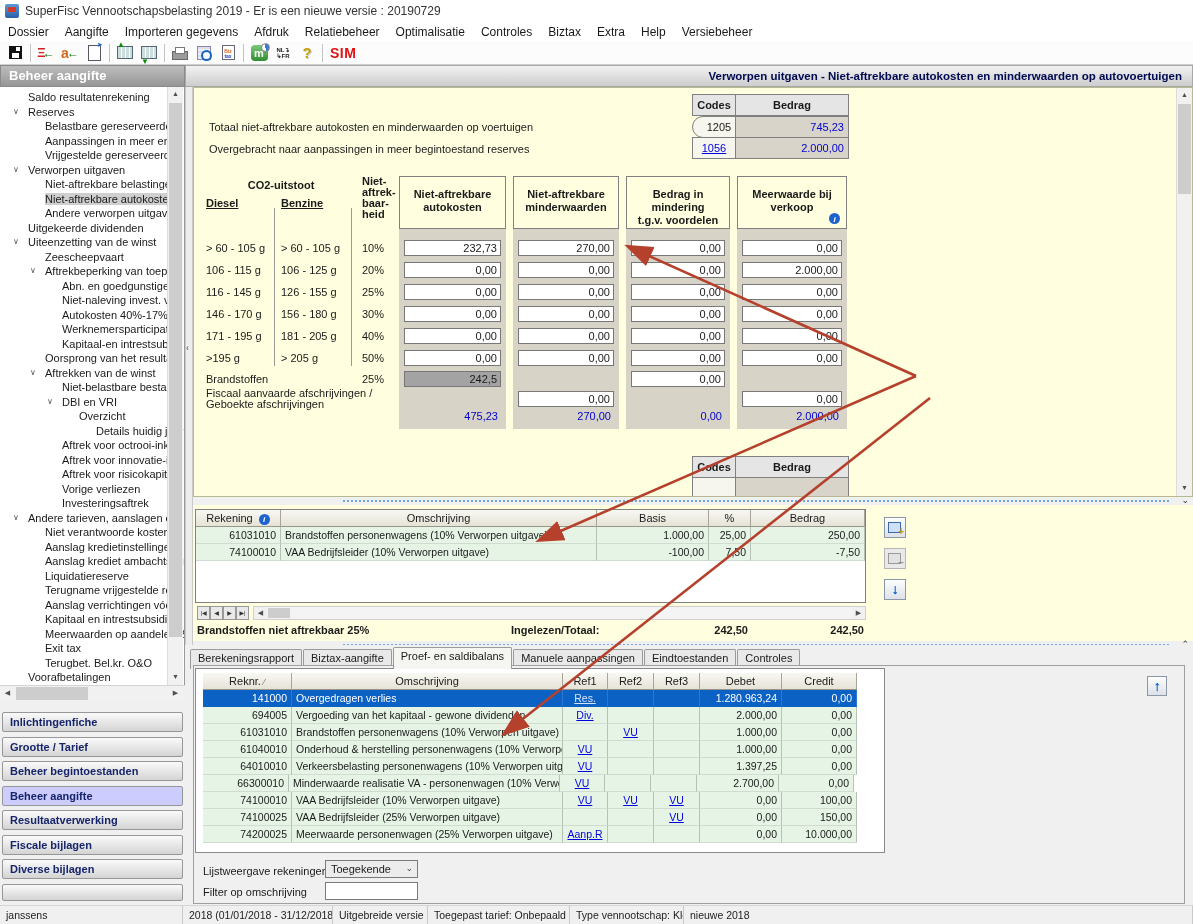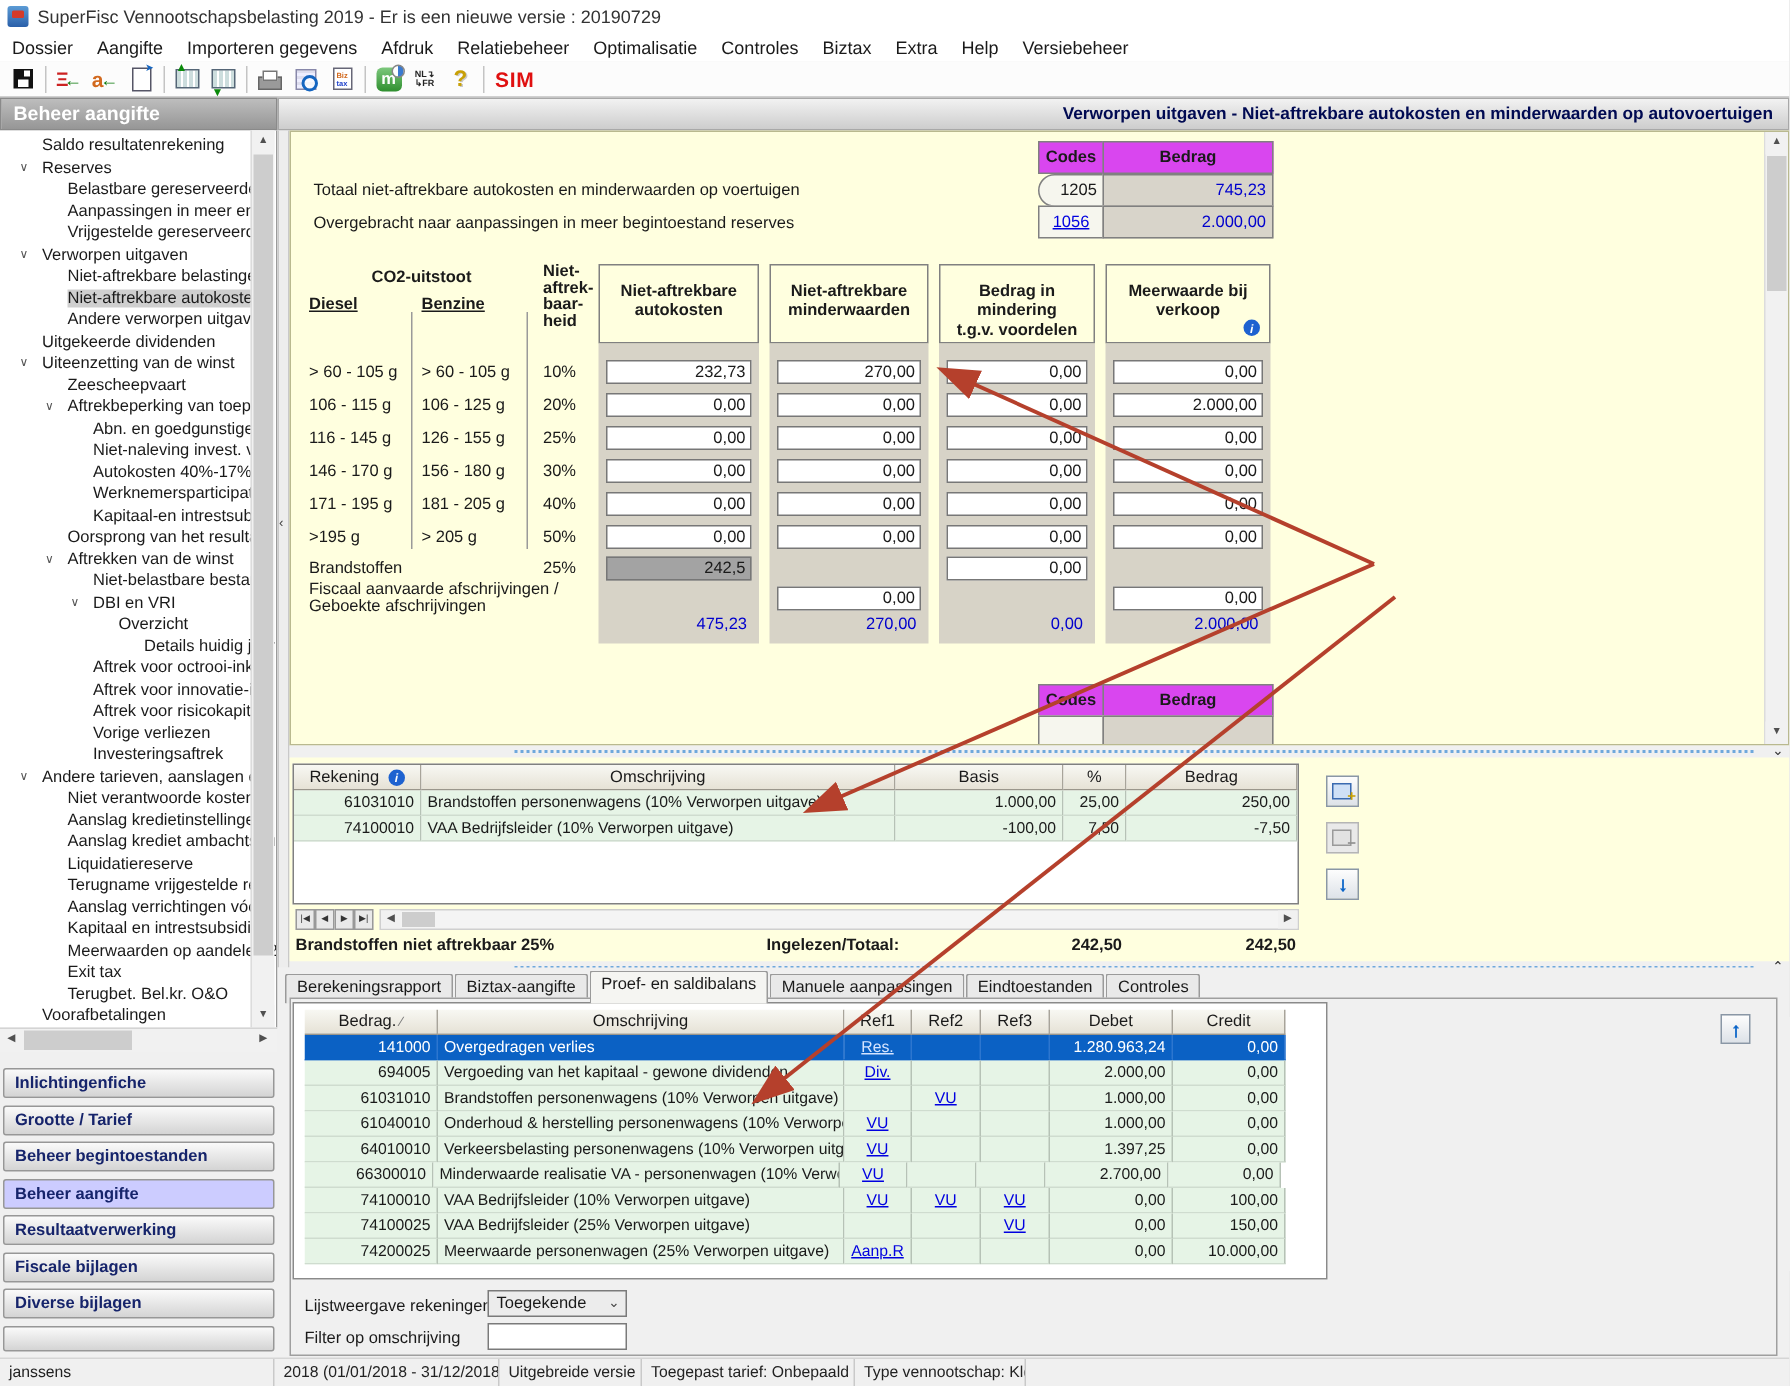--- a/index.html
+++ b/index.html
@@ -65,21 +65,21 @@
   .hsplit .dots{position:absolute;left:150px;right:24px;top:3px;border-top:2px dotted #6fa8dc}
   .hsplit .chev{position:absolute;right:4px;top:-2px;font-size:9px;color:#333}
   #mid-panel{left:193px;top:505px;width:1000px;height:136px}
   #bottom-panel{position:absolute;left:185px;top:645px;width:1008px;height:260px;background:#f0f0f0}
   .lbl{position:absolute;font-size:11px;white-space:nowrap}
   .bold{font-weight:bold}
   .link{color:#0000e0;text-decoration:underline;cursor:pointer}
 
   
   .cell{position:absolute;border:1px solid #808080;box-sizing:border-box;font-size:11px;overflow:hidden}
-  .cell.hdr{background:#d946ef;font-weight:bold;text-align:center;padding-top:4px}
+  .cell.hdr{background:#e5e5e5;font-weight:bold;text-align:center;padding-top:4px}
   .cell.code{background:#f6f6ee;text-align:center;padding-top:4px}
   .cell.amt{background:#d8d4ca;text-align:right;padding:4px 4px 0 0;color:#0000cd}
 
   
   .co2-colhead{position:absolute;border:1px solid #808080;background:#ffffdf;box-sizing:border-box;font-weight:bold;text-align:center;font-size:11px;padding-top:11px}
   .co2-colhead span{display:block;line-height:13px}
   .co2-body{position:absolute;background:#d7d3c7}
   .co2-input{position:absolute;height:16px;background:#fff;border:1px solid #777;box-sizing:border-box;font-size:11px;text-align:right;padding:1px 3px 0 0}
   .co2-input.green{background:#a3a3a3}
   .co2-total{position:absolute;font-size:11px;color:#0000cd;text-align:right}
@@ -427,21 +427,21 @@
       <span class="dots"></span>
       <span class="chev">⌃</span>
     </div>
 
   <div id="bottom-panel">
     <div id="tabs" style="position:absolute;left:5px;top:2px;height:20px"><div class="tab">Berekeningsrapport</div><div class="tab">Biztax-aangifte</div><div class="tab active">Proef- en saldibalans</div><div class="tab">Manuele aanpassingen</div><div class="tab">Eindtoestanden</div><div class="tab">Controles</div></div>
     <div class="bp-box"></div>
     <div class="grid-wrap">
       <div id="bgrid" class="gtable" style="left:7px;top:4px;width:656px;border:none">
           <div class="grow ghead">
-            <div class="gcell" style="width: 89px;"><span>Bedrag.</span><span style="color: rgb(119, 119, 119); font-size: 9px;"> ∕</span></div>
+            <div class="gcell" style="width: 89px;"><span>Reknr.</span><span style="color: rgb(119, 119, 119); font-size: 9px;"> ∕</span></div>
             <div class="gcell" style="width: 271px;"><span>Omschrijving</span></div>
             <div class="gcell" style="width: 45px;"><span>Ref1</span></div>
             <div class="gcell" style="width: 46px;"><span>Ref2</span></div>
             <div class="gcell" style="width: 46px;"><span>Ref3</span></div>
             <div class="gcell" style="width: 82px;"><span>Debet</span></div>
             <div class="gcell" style="width: 75px;"><span>Credit</span></div>
           </div>
           <div class="grow sel">
             <div class="gcell r" style="width: 89px;">141000</div>
             <div class="gcell" style="width: 271px;">Overgedragen verlies</div>
@@ -534,20 +534,21 @@
     <div class="lbl" style="left:18px;top:241px">Filter op omschrijving</div>
     <input class="tinput" style="left: 140px; top: 237px; width: 93px;" value="">
   </div>
 
   <div class="statusbar" id="statusbar">
       <div class="st" style="width: 183px;">janssens</div>
       <div class="st" style="width: 150px;">2018 (01/01/2018 - 31/12/2018)</div>
       <div class="st" style="width: 95px;">Uitgebreide versie</div>
       <div class="st" style="width: 142px;">Toegepast tarief: Onbepaald</div>
       <div class="st" style="width: 114px;">Type vennootschap: Klein</div>
+      <div class="st" style="flex: 1 1 0%;">nieuwe 2018</div>
     </div>
 
   <svg id="overlay" width="1193" height="924">
     <defs>
       <marker id="ah" markerWidth="12" markerHeight="10" refX="9" refY="4" orient="auto">
         <path d="M0,0 L11,4 L0,8 z" fill="#b5402c"></path>
       </marker>
     </defs>
   <line x1="916" y1="376" x2="629" y2="247" stroke="#b5402c" stroke-width="2.6" marker-end="url(#ah)"></line>
       <line x1="916" y1="376" x2="540" y2="540" stroke="#b5402c" stroke-width="2.6" marker-end="url(#ah)"></line>

